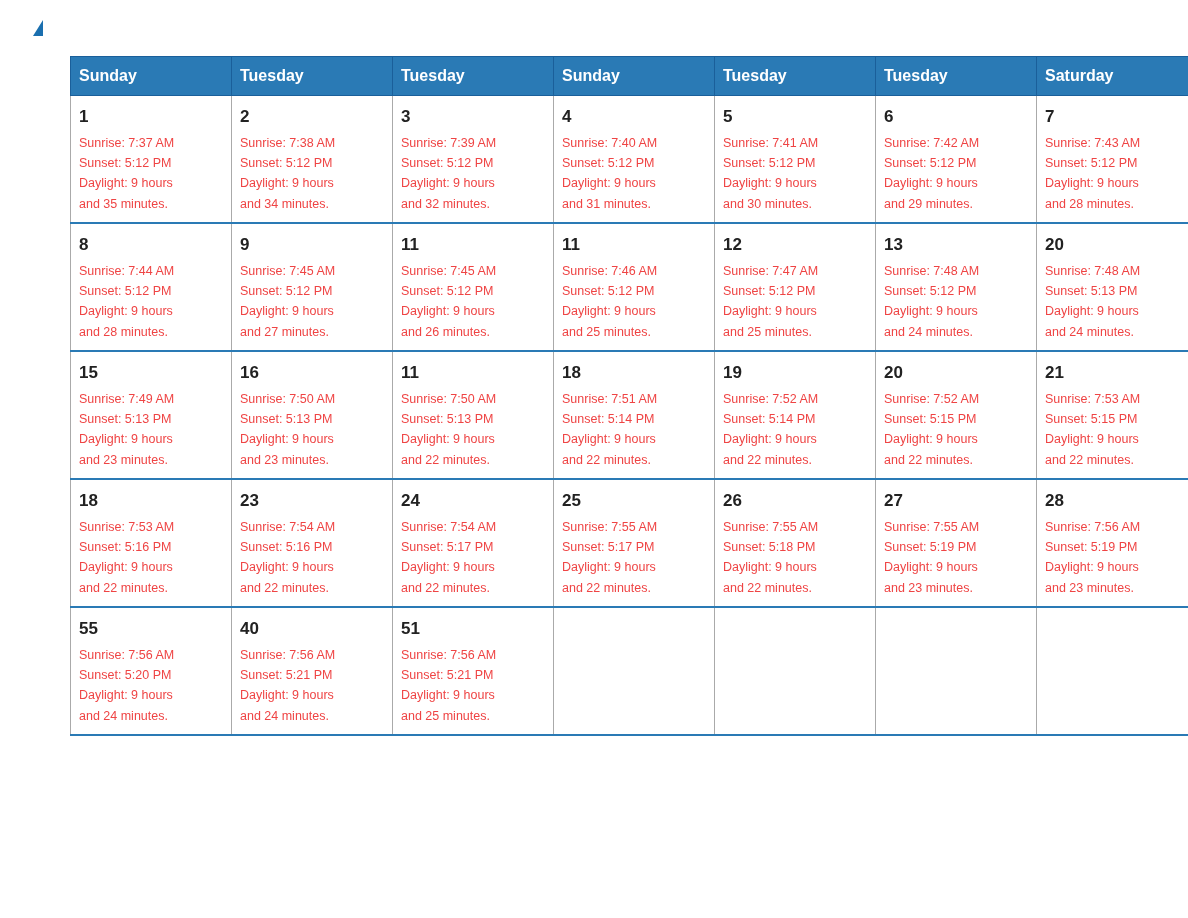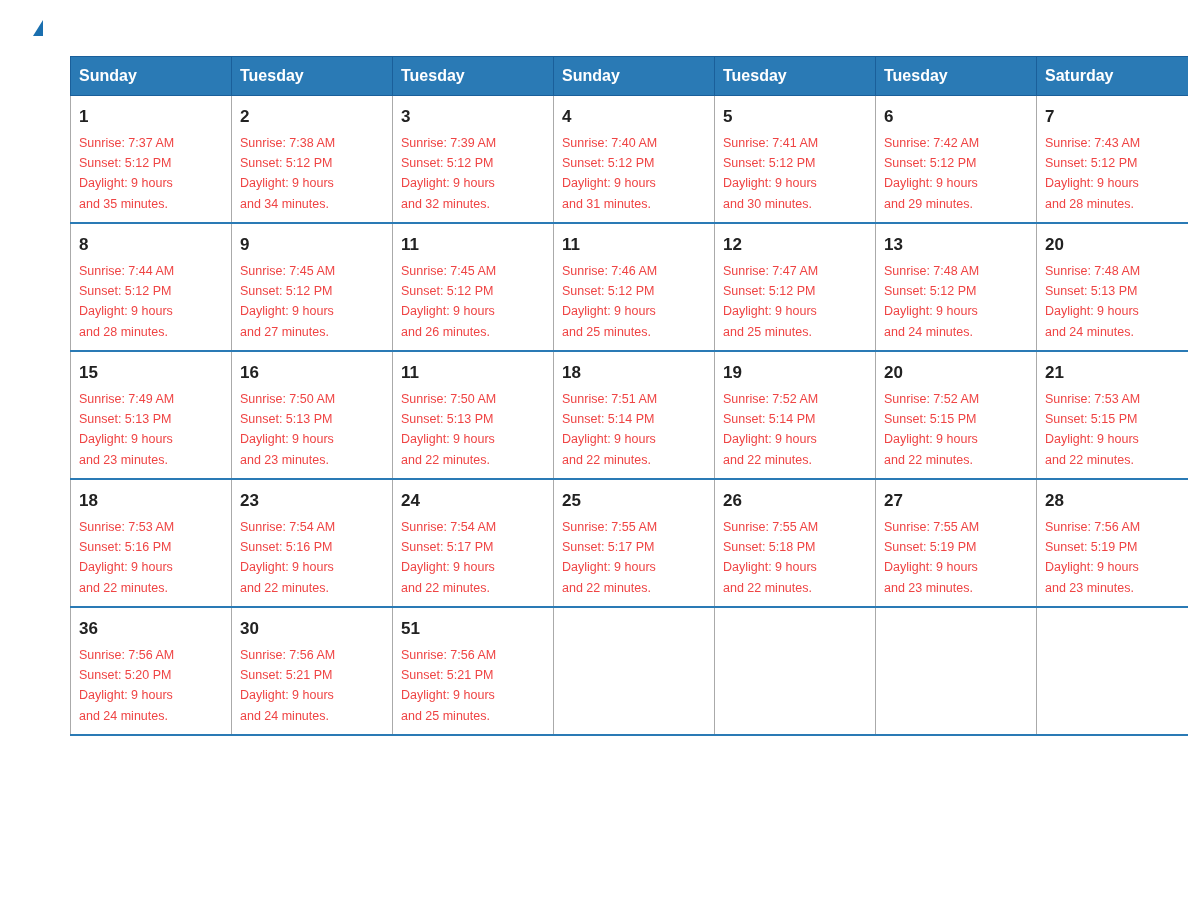--- a/index.html
+++ b/index.html
@@ -254,25 +254,25 @@
         <span class="day-number">27</span>
         <span class="day-info">Sunrise: 7:55 AM<br>Sunset: 5:19 PM<br>Daylight: 9 hours<br>and 23 minutes.</span>
       </td>
         <td>
         <span class="day-number">28</span>
         <span class="day-info">Sunrise: 7:56 AM<br>Sunset: 5:19 PM<br>Daylight: 9 hours<br>and 23 minutes.</span>
       </td>
       </tr>
       <tr>
         <td>
-        <span class="day-number">36</span>
+        <span class="day-number">55</span>
         <span class="day-info">Sunrise: 7:56 AM<br>Sunset: 5:20 PM<br>Daylight: 9 hours<br>and 24 minutes.</span>
       </td>
         <td>
-        <span class="day-number">30</span>
+        <span class="day-number">40</span>
         <span class="day-info">Sunrise: 7:56 AM<br>Sunset: 5:21 PM<br>Daylight: 9 hours<br>and 24 minutes.</span>
       </td>
         <td>
         <span class="day-number">51</span>
         <span class="day-info">Sunrise: 7:56 AM<br>Sunset: 5:21 PM<br>Daylight: 9 hours<br>and 25 minutes.</span>
       </td>
         <td class="empty-cell"></td>
         <td class="empty-cell"></td>
         <td class="empty-cell"></td>
         <td class="empty-cell"></td>

